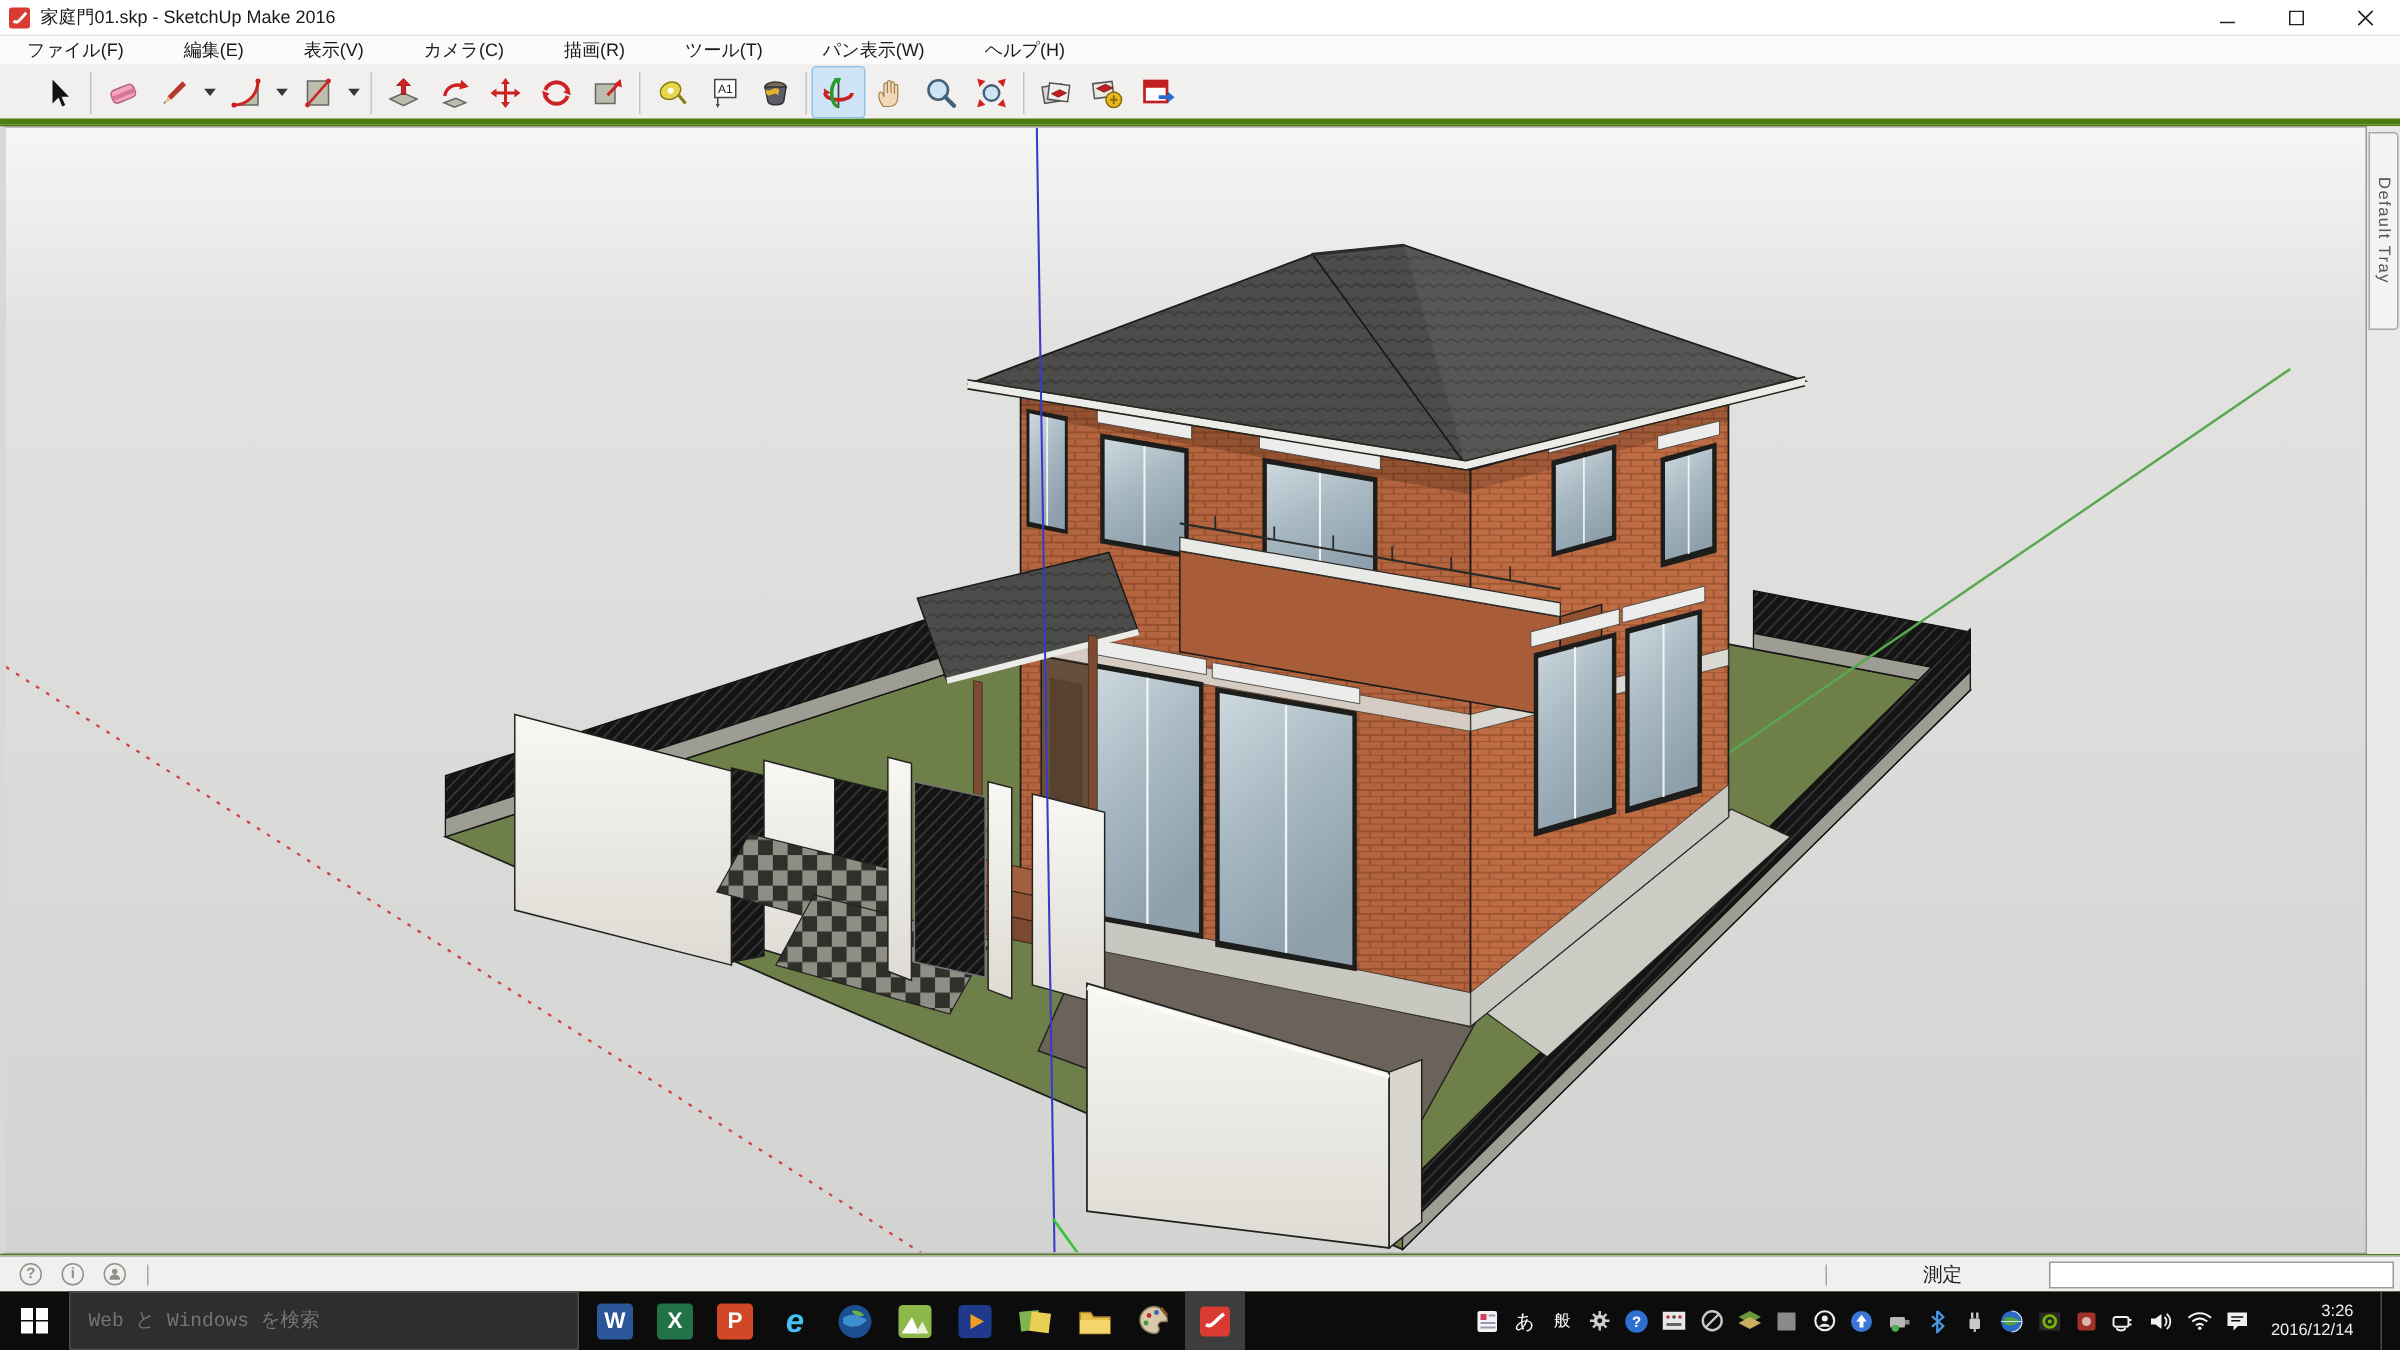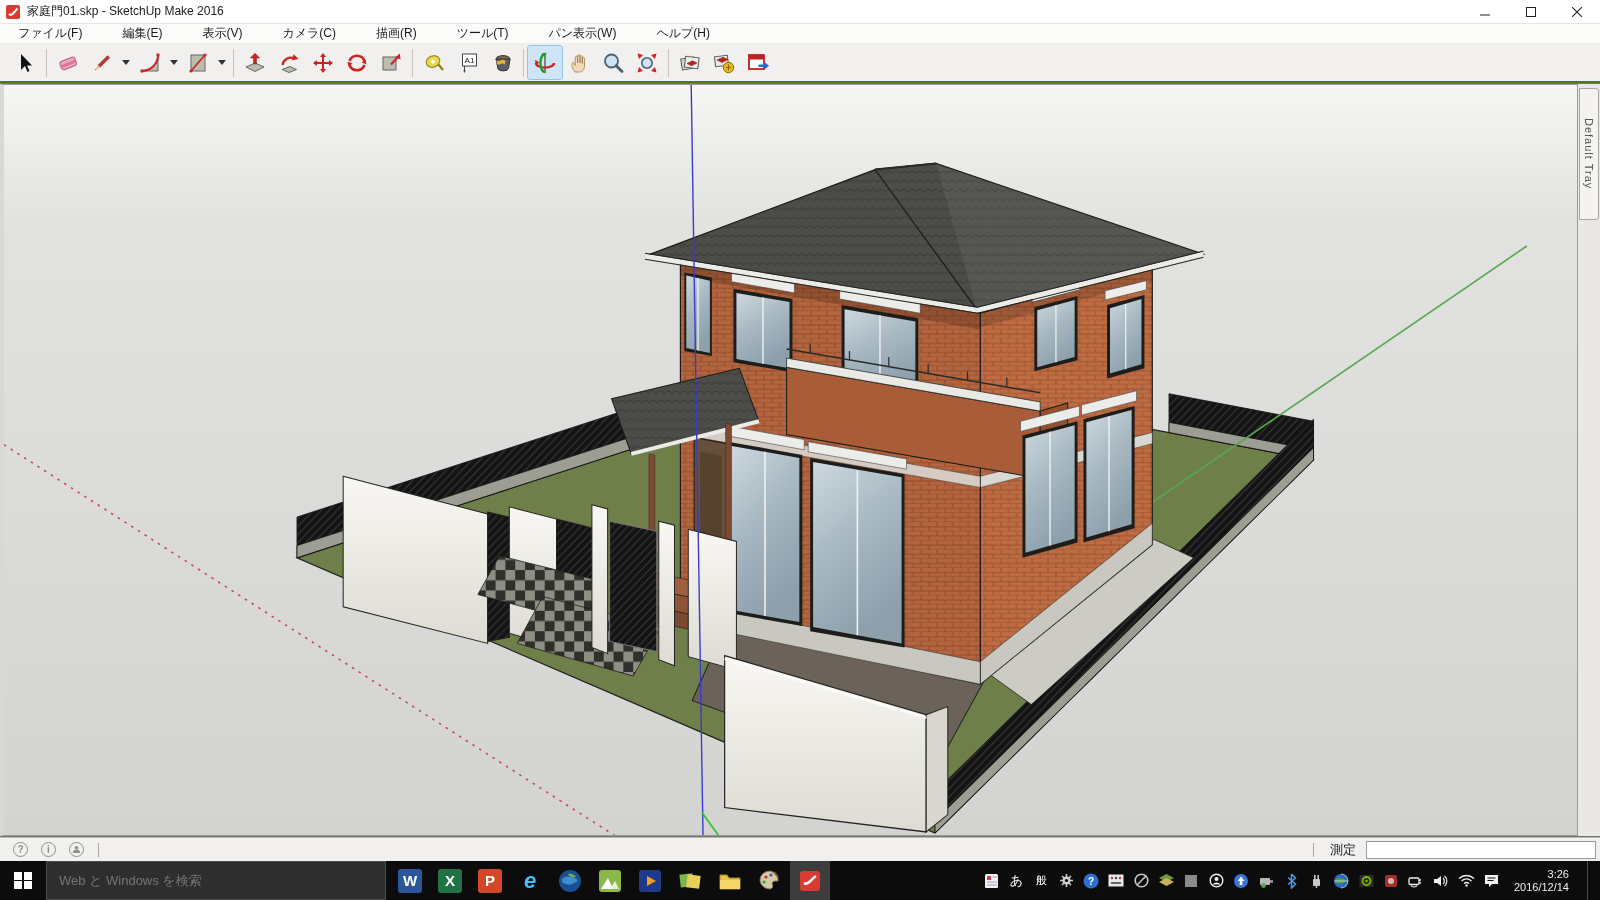--- a/index.html
+++ b/index.html
@@ -1,62 +1,62 @@
 <!DOCTYPE html>
 <html><head>
 <meta charset="utf-8">
 <style>
   * { margin:0; padding:0; box-sizing:border-box; }
   html,body { width:1600px; height:900px; overflow:hidden; }
   body { font-family:"Liberation Sans","DejaVu Sans",sans-serif; background:#f0efed; position:relative; }
-  .win { position:absolute; left:0; top:0; width:1600px; height:900px; background:#737373; }
+  .win { position:absolute; left:0; top:0; width:1600px; height:900px; background:#4d7c0f; }
 
   
   .titlebar { position:absolute; left:0; top:0; width:1600px; height:24px; background:#ffffff; border-bottom:1px solid #e7e6e4; display:flex; align-items:center; }
   .titlebar .logo { width:16px; height:16px; margin:0 6px 0 5px; }
   .titlebar .title { font-size:12px; color:#1a1a1a; }
   .wincontrols { position:absolute; right:0; top:0; height:24px; display:flex; }
   .wcbtn { width:46px; height:24px; display:flex; align-items:center; justify-content:center; }
   .wcbtn svg { display:block; }
 
   
   .menubar { position:absolute; left:0; top:24px; width:1600px; height:20px; background:#fbfbfa; display:flex; align-items:center; padding-left:8px; border-bottom:1px solid #ececea;gap:20px; }
   .menuitem { font-size:12px; color:#1a1a1a; padding:2px 10px; cursor:default; }
 
   
-  .toolbar { position:absolute; left:0; top:44px; width:1600px; height:39px; background:#f1f0ee; border-bottom:2px solid #4d7c0f; display:flex; align-items:center; padding-left:8px; }
+  .toolbar { position:absolute; left:0; top:44px; width:1600px; height:39px; background:#f1f0ee; border-bottom:4px solid #4d7c0f; display:flex; align-items:center; padding-left:22px; }
   .tbtn { width:34px; height:33px; display:flex; align-items:center; justify-content:center; border-radius:2px; }
   .tbtn.active { background:#cfe5f7; outline:1px solid #91c3e8; }
   .tbtn svg { display:block; }
   .ddbtn { width:14px; height:33px; display:flex; align-items:center; justify-content:center; }
   .tsep { width:1px; height:28px; background:#c4c3bf; margin:0 4px; }
 
   
   .viewport { position:absolute; left:0; top:84px; width:1578px; height:752px; border:1px solid #9a9a96; border-left:4px solid #d9d8d6; background:#dcdcda; overflow:hidden; }
   .viewport svg { display:block; }
   .sidetray { position:absolute; left:1578px; top:84px; width:22px; height:752px; background:#e9e8e6; }
   .traytab { position:absolute; left:1px; top:4px; width:20px; height:132px; background:#f4f3f1; border:1px solid #a8a7a3; border-radius:0 3px 3px 0; display:flex; align-items:center; justify-content:center; }
   .traytab span { writing-mode:vertical-rl; font-size:11px; color:#555; letter-spacing:1px; }
 
   
   .statusbar { position:absolute; left:0; top:837px; width:1600px; height:24px; background:#f1f0ee; border-top:1px solid #bab9b5; display:flex; align-items:center; font-size:12px; color:#222; }
   .sicon { width:15px; height:15px; border:1.6px solid #8f8f8b; border-radius:50%; margin-left:13px; display:flex; align-items:center; justify-content:center; font-size:10px; color:#8f8f8b; font-weight:bold; }
   .ssep { width:1px; height:14px; background:#a8a7a3; margin:0 8px 0 14px; }
   .hint { white-space:pre; }
-  .mright { margin-left:auto; display:flex; align-items:center; }
+  .mright { margin-left:auto; display:flex; align-items:center;gap:48px; }
   .mlabel { font-size:13px; color:#222; margin:0 10px 0 8px; }
   .minput { width:230px; height:18px; background:#fff; border:1px solid #9a9a96; font-size:12px; padding:0 4px; margin-right:4px; }
 
   
   .taskbar { position:absolute; left:0; top:861px; width:1600px; height:39px; background:#0c0c0c; display:flex; align-items:center; }
   .startbtn { width:46px; height:39px; display:flex; align-items:center; justify-content:center; }
   .winlogo { display:grid; grid-template-columns:8px 8px; grid-template-rows:8px 8px; gap:1.5px; }
   .winlogo i { background:#fdfdfd; display:block; }
   .searchbox { width:340px; height:39px; background:#2e2e2e; border:1px solid #4c4c4c; display:flex; align-items:center; }
-  .searchbox input { background:transparent; border:0; outline:0; color:#bdbdbd; font-size:13px; width:100%; padding:0 12px; font-family:Liberation Sans, sans-serif; }
+  .searchbox input { background:transparent; border:0; outline:0; color:#bdbdbd; font-size:13px; width:100%; padding:0 12px; font-family:Liberation Mono, monospace; }
   .apps { display:flex; align-items:center; height:39px; margin-left:4px; }
   .appcell { width:40px; height:39px; display:flex; align-items:center; justify-content:center; }
   .appcell.active { background:#3d3d3d; }
   .appletter { width:24px; height:24px; border-radius:3px; color:#fff; font-weight:bold; font-size:15px; display:flex; align-items:center; justify-content:center; }
   .tray { margin-left:auto; display:flex; align-items:center; gap:8px; padding-right:8px; }
   .ticon { width:17px; height:17px; display:flex; align-items:center; justify-content:center; font-size:13px; color:#fff; }
   .clock { text-align:right; color:#efefef; font-size:11px; line-height:13px; padding:0 10px 0 6px; }
   .showdesk { width:5px; height:39px; border-left:1px solid #4a4a4a; }
 </style>
 </head>

